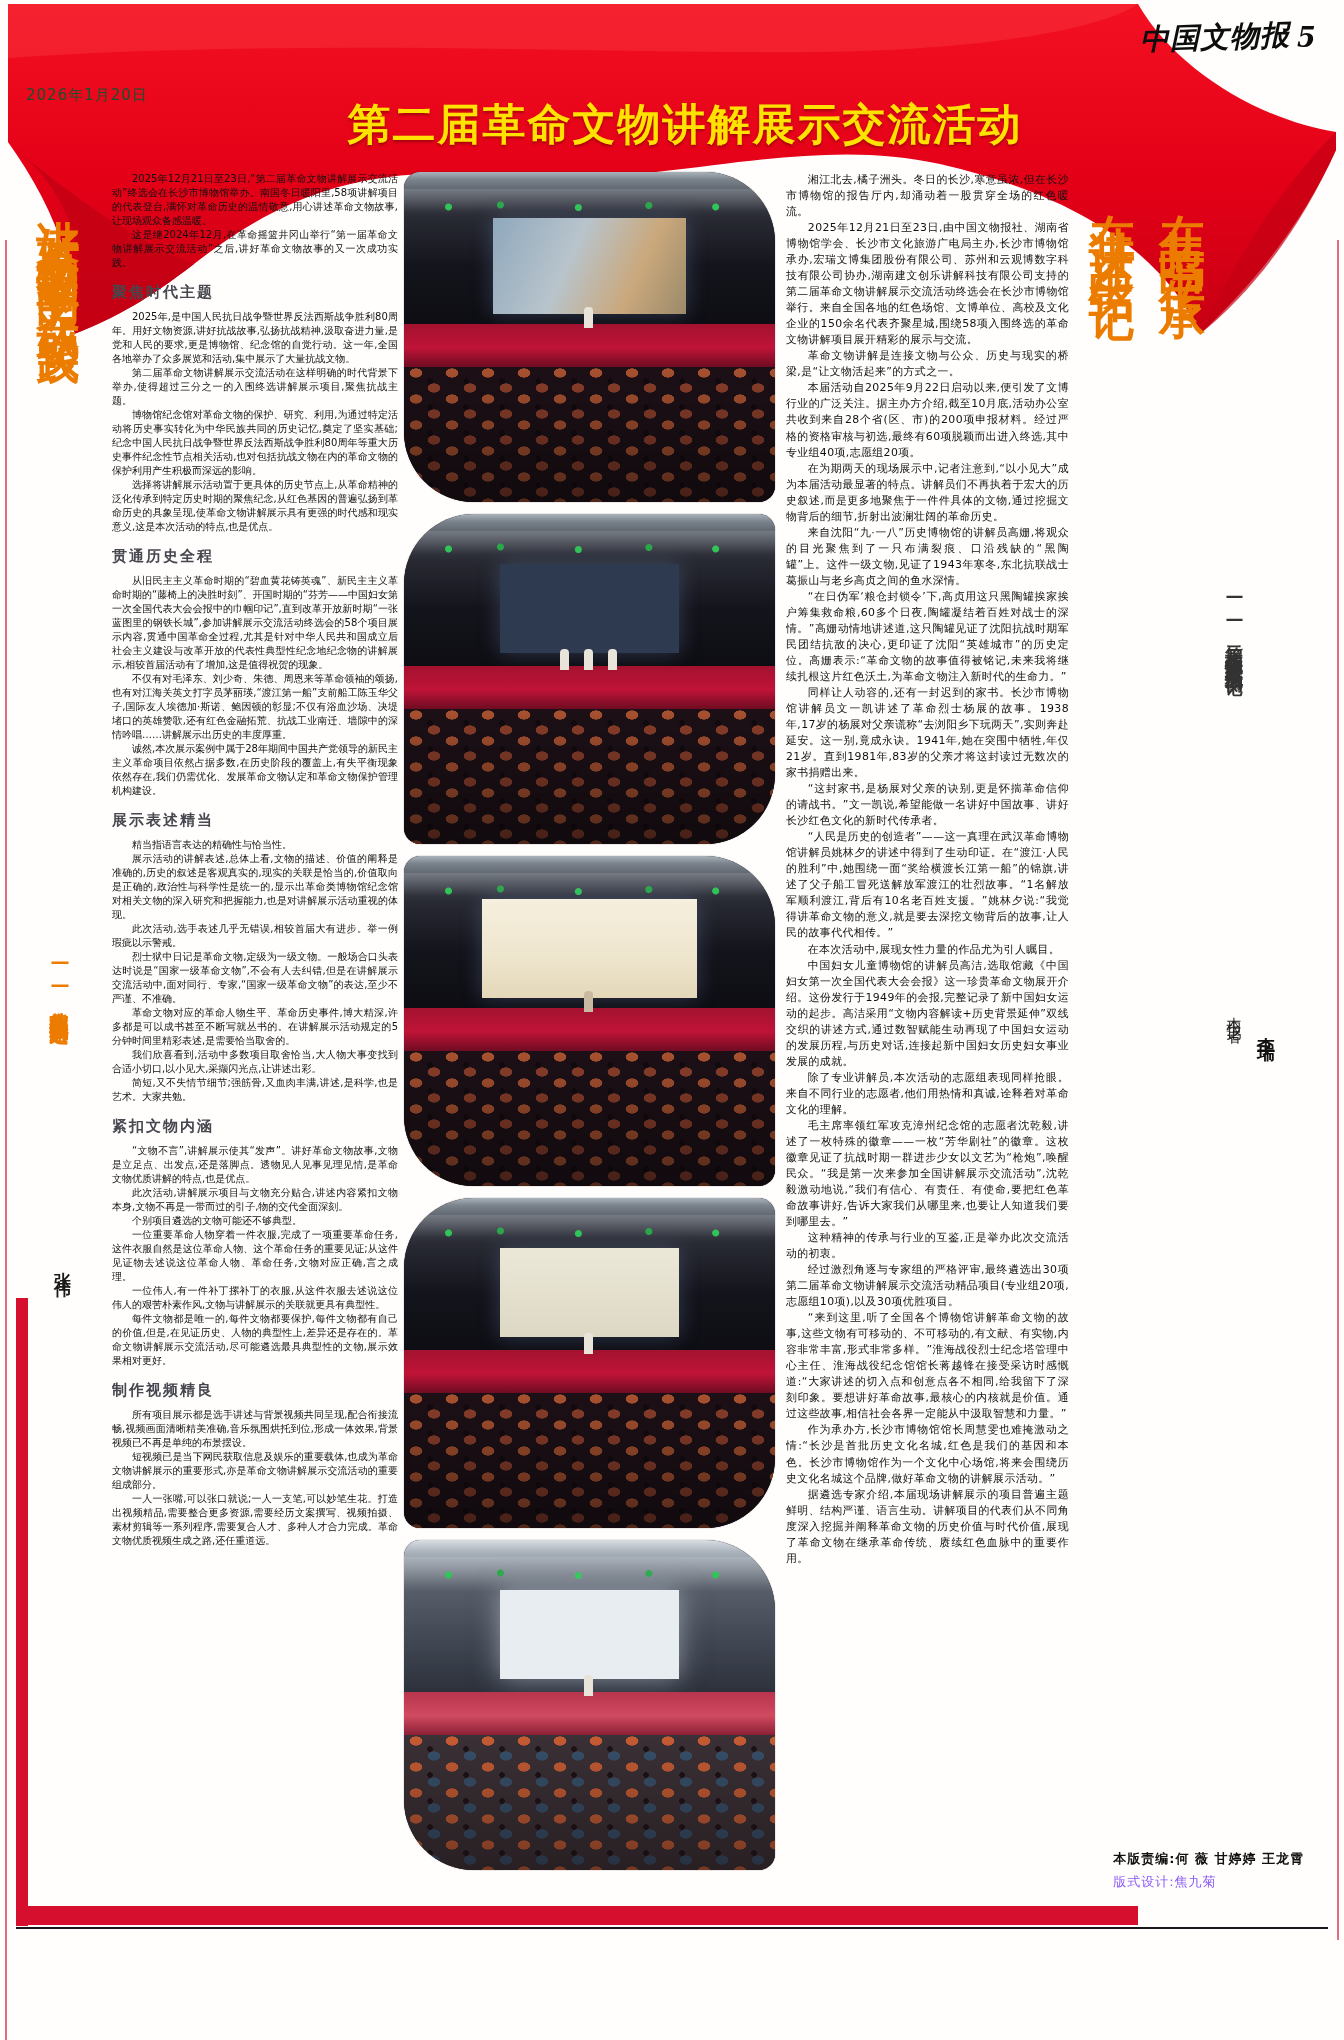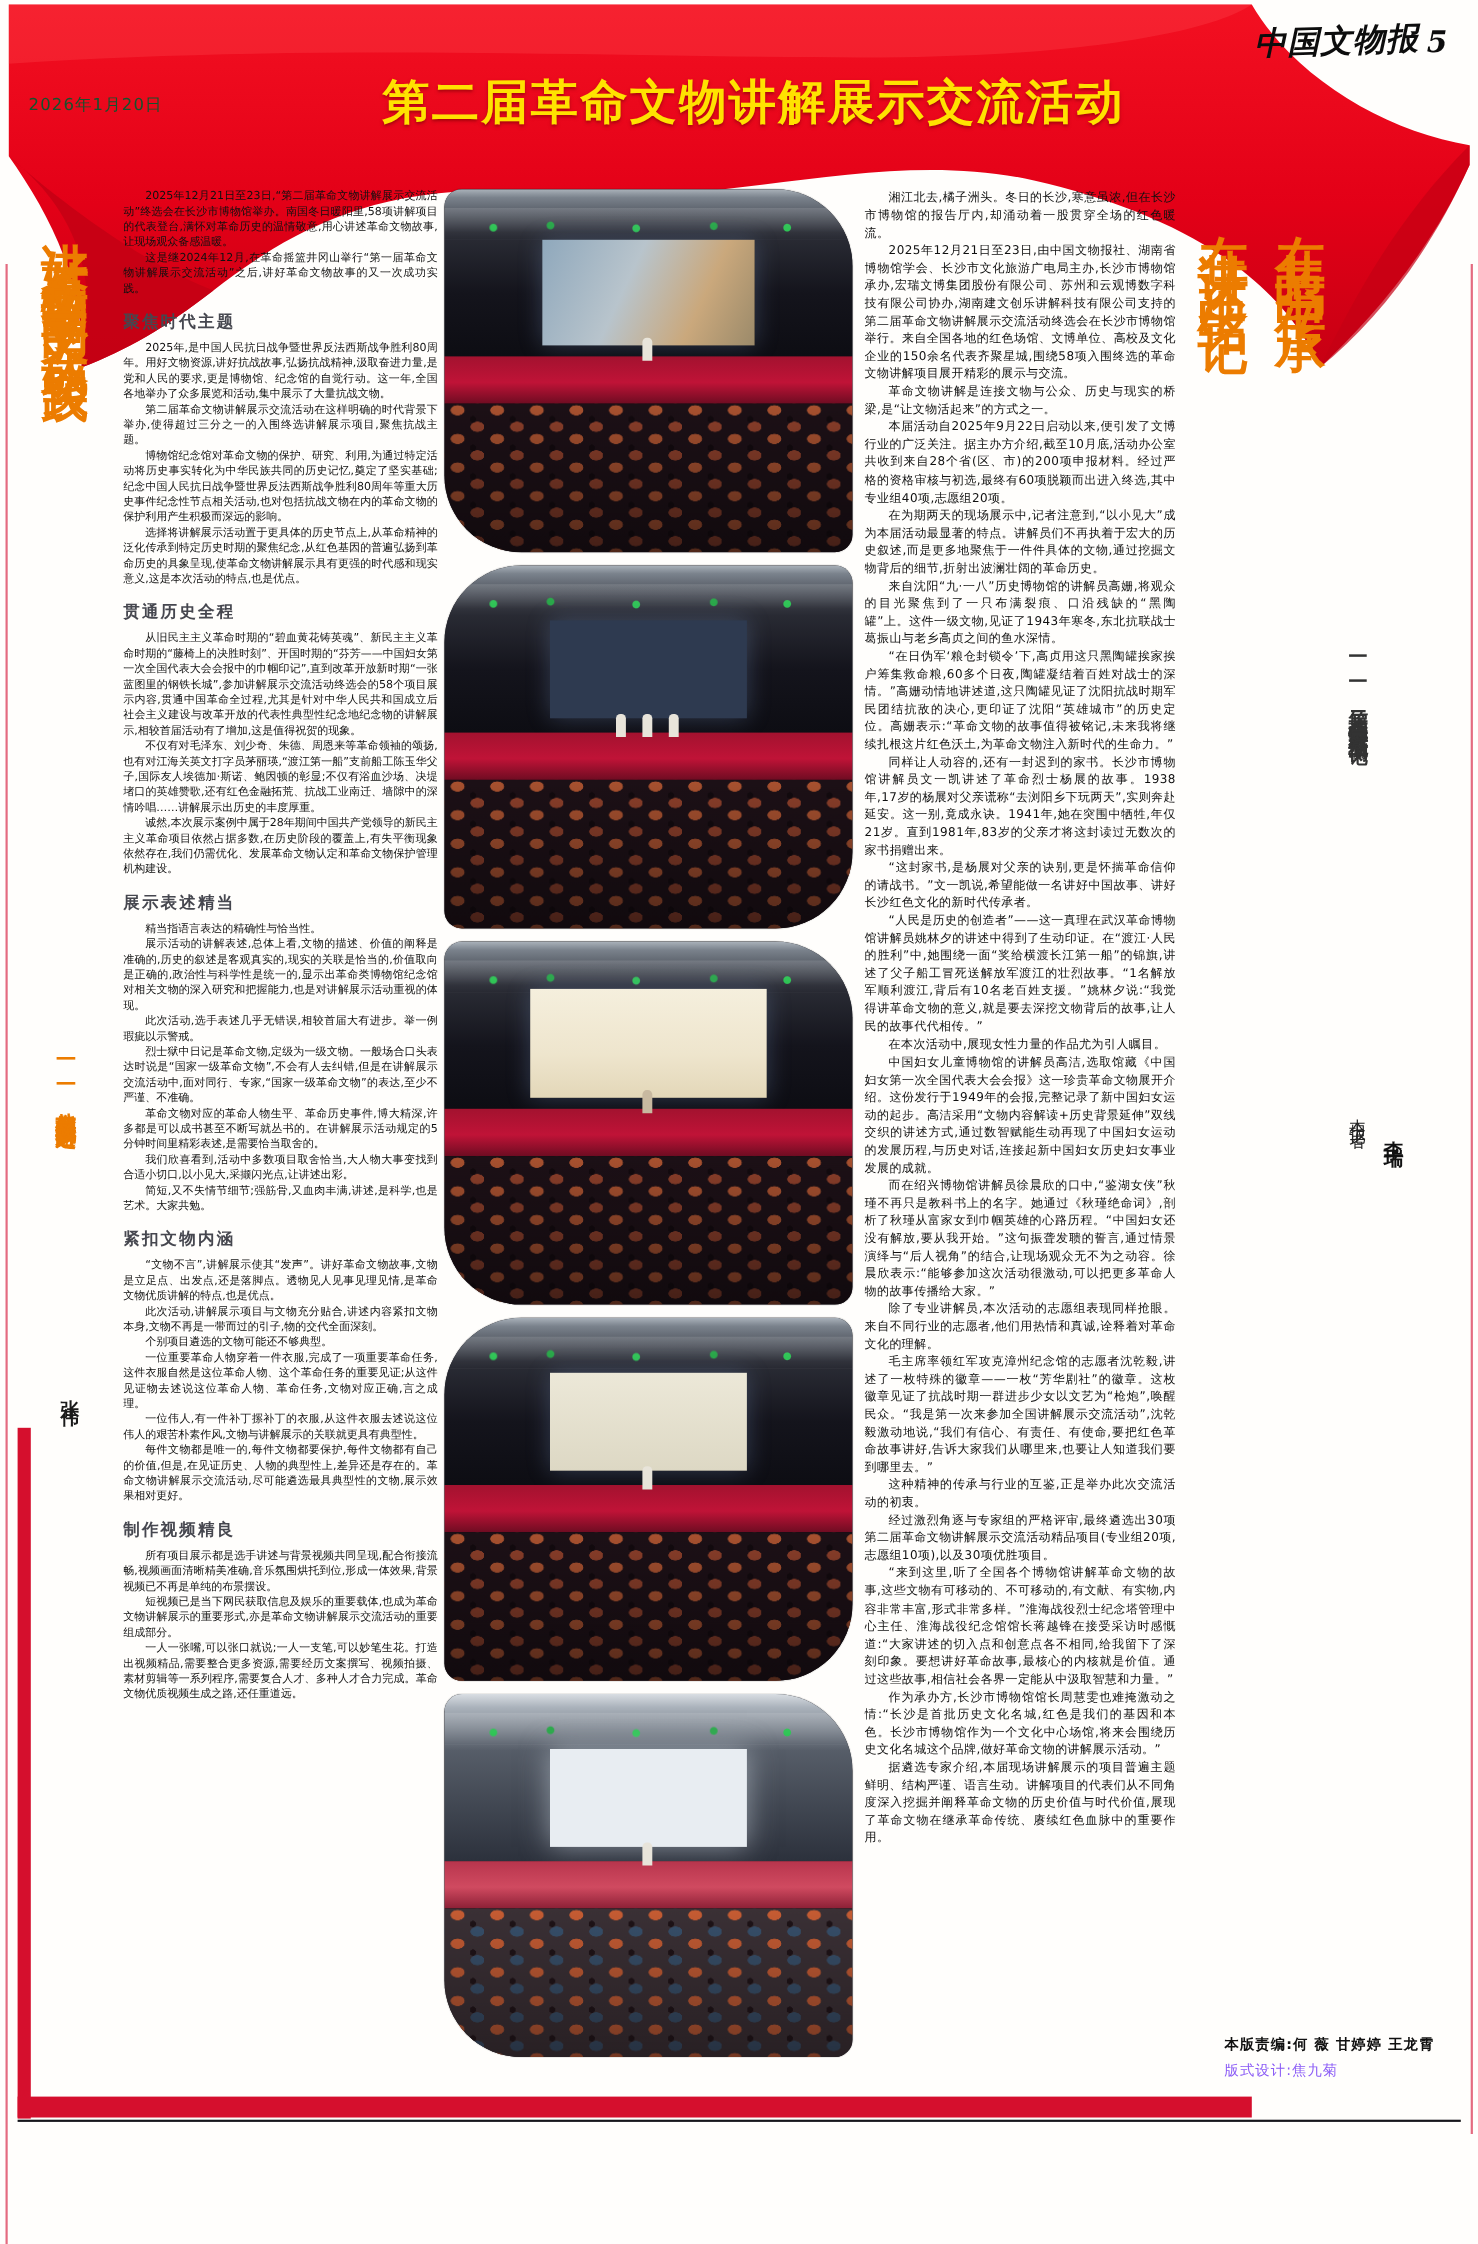--- a/index.html
+++ b/index.html
@@ -1,21 +1,21 @@
 <!DOCTYPE html>
 <html><head>
 <meta charset="utf-8">
 <style>
   html,body{margin:0;padding:0;background:#ffffff;}
   .page{position:relative;width:1344px;height:2040px;background:#fffefc;overflow:hidden;
         font-family:"DejaVu Sans",sans-serif;color:#111;}
   
   .ribbon{position:absolute;left:0;top:0;width:1344px;height:335px;display:block;}
   .issue-date{position:absolute;left:26px;top:86px;color:#14532d;font-size:15px;letter-spacing:1px;z-index:3;}
-  .banner-title{position:absolute;left:320px;top:64px;width:730px;margin:0;text-align:center;
+  .banner-title{position:absolute;left:320px;top:96px;width:730px;margin:0;text-align:center;
         font-size:43px;font-weight:900;letter-spacing:2px;color:#ffe200;z-index:3;
         text-shadow:0 2px 3px rgba(110,0,0,.55);font-family:"DejaVu Sans",sans-serif;}
   .masthead{position:absolute;right:16px;top:18px;width:188px;display:flex;align-items:baseline;z-index:3;}
   .masthead-name{font-family:"DejaVu Serif",serif;font-style:italic;font-weight:900;font-size:29px;
         color:#0d0d0d;transform:rotate(-2deg);letter-spacing:1px;}
   .masthead-page{font-family:"DejaVu Serif",serif;font-weight:900;font-style:italic;font-size:27px;
         color:#0d0d0d;margin-left:7px;}
   
   .v{writing-mode:vertical-rl;text-orientation:upright;position:absolute;}
   .vh-title{left:30px;top:186px;height:880px;font-size:43px;font-weight:800;color:#ec7c00;letter-spacing:8px;}
@@ -242,21 +242,20 @@
         <p class="para">革命文物讲解是连接文物与公众、历史与现实的桥梁,是“让文物活起来”的方式之一。</p>
         <p class="para">本届活动自2025年9月22日启动以来,便引发了文博行业的广泛关注。据主办方介绍,截至10月底,活动办公室共收到来自28个省(区、市)的200项申报材料。经过严格的资格审核与初选,最终有60项脱颖而出进入终选,其中专业组40项,志愿组20项。</p>
         <p class="para">在为期两天的现场展示中,记者注意到,“以小见大”成为本届活动最显著的特点。讲解员们不再执着于宏大的历史叙述,而是更多地聚焦于一件件具体的文物,通过挖掘文物背后的细节,折射出波澜壮阔的革命历史。</p>
         <p class="para">来自沈阳“九·一八”历史博物馆的讲解员高姗,将观众的目光聚焦到了一只布满裂痕、口沿残缺的“黑陶罐”上。这件一级文物,见证了1943年寒冬,东北抗联战士葛振山与老乡高贞之间的鱼水深情。</p>
         <p class="para">“在日伪军‘粮仓封锁令’下,高贞用这只黑陶罐挨家挨户筹集救命粮,60多个日夜,陶罐凝结着百姓对战士的深情。”高姗动情地讲述道,这只陶罐见证了沈阳抗战时期军民团结抗敌的决心,更印证了沈阳“英雄城市”的历史定位。高姗表示:“革命文物的故事值得被铭记,未来我将继续扎根这片红色沃土,为革命文物注入新时代的生命力。”</p>
         <p class="para">同样让人动容的,还有一封迟到的家书。长沙市博物馆讲解员文一凯讲述了革命烈士杨展的故事。1938年,17岁的杨展对父亲谎称“去浏阳乡下玩两天”,实则奔赴延安。这一别,竟成永诀。1941年,她在突围中牺牲,年仅21岁。直到1981年,83岁的父亲才将这封读过无数次的家书捐赠出来。</p>
         <p class="para">“这封家书,是杨展对父亲的诀别,更是怀揣革命信仰的请战书。”文一凯说,希望能做一名讲好中国故事、讲好长沙红色文化的新时代传承者。</p>
         <p class="para">“人民是历史的创造者”——这一真理在武汉革命博物馆讲解员姚林夕的讲述中得到了生动印证。在“渡江·人民的胜利”中,她围绕一面“奖给横渡长江第一船”的锦旗,讲述了父子船工冒死送解放军渡江的壮烈故事。“1名解放军顺利渡江,背后有10名老百姓支援。”姚林夕说:“我觉得讲革命文物的意义,就是要去深挖文物背后的故事,让人民的故事代代相传。”</p>
         <p class="para">在本次活动中,展现女性力量的作品尤为引人瞩目。</p>
         <p class="para">中国妇女儿童博物馆的讲解员高洁,选取馆藏《中国妇女第一次全国代表大会会报》这一珍贵革命文物展开介绍。这份发行于1949年的会报,完整记录了新中国妇女运动的起步。高洁采用“文物内容解读+历史背景延伸”双线交织的讲述方式,通过数智赋能生动再现了中国妇女运动的发展历程,与历史对话,连接起新中国妇女历史妇女事业发展的成就。</p>
-        <p class="para">而在绍兴博物馆讲解员徐晨欣的口中,“鉴湖女侠”秋瑾不再只是教科书上的名字。她通过《秋瑾绝命词》,剖析了秋瑾从富家女到巾帼英雄的心路历程。“中国妇女还没有解放,要从我开始。”这句振聋发聩的誓言,通过情景演绎与“后人视角”的结合,让现场观众无不为之动容。徐晨欣表示:“能够参加这次活动很激动,可以把更多革命人物的故事传播给大家。”</p>
         <p class="para">除了专业讲解员,本次活动的志愿组表现同样抢眼。来自不同行业的志愿者,他们用热情和真诚,诠释着对革命文化的理解。</p>
         <p class="para">毛主席率领红军攻克漳州纪念馆的志愿者沈乾毅,讲述了一枚特殊的徽章——一枚“芳华剧社”的徽章。这枚徽章见证了抗战时期一群进步少女以文艺为“枪炮”,唤醒民众。“我是第一次来参加全国讲解展示交流活动”,沈乾毅激动地说,“我们有信心、有责任、有使命,要把红色革命故事讲好,告诉大家我们从哪里来,也要让人知道我们要到哪里去。”</p>
         <p class="para">这种精神的传承与行业的互鉴,正是举办此次交流活动的初衷。</p>
         <p class="para">经过激烈角逐与专家组的严格评审,最终遴选出30项第二届革命文物讲解展示交流活动精品项目(专业组20项,志愿组10项),以及30项优胜项目。</p>
         <p class="para">“来到这里,听了全国各个博物馆讲解革命文物的故事,这些文物有可移动的、不可移动的,有文献、有实物,内容非常丰富,形式非常多样。”淮海战役烈士纪念塔管理中心主任、淮海战役纪念馆馆长蒋越锋在接受采访时感慨道:“大家讲述的切入点和创意点各不相同,给我留下了深刻印象。要想讲好革命故事,最核心的内核就是价值。通过这些故事,相信社会各界一定能从中汲取智慧和力量。”</p>
         <p class="para">作为承办方,长沙市博物馆馆长周慧雯也难掩激动之情:“长沙是首批历史文化名城,红色是我们的基因和本色。长沙市博物馆作为一个文化中心场馆,将来会围绕历史文化名城这个品牌,做好革命文物的讲解展示活动。”</p>
         <p class="para">据遴选专家介绍,本届现场讲解展示的项目普遍主题鲜明、结构严谨、语言生动。讲解项目的代表们从不同角度深入挖掘并阐释革命文物的历史价值与时代价值,展现了革命文物在继承革命传统、赓续红色血脉中的重要作用。</p>
       </div>
   </section>
 

